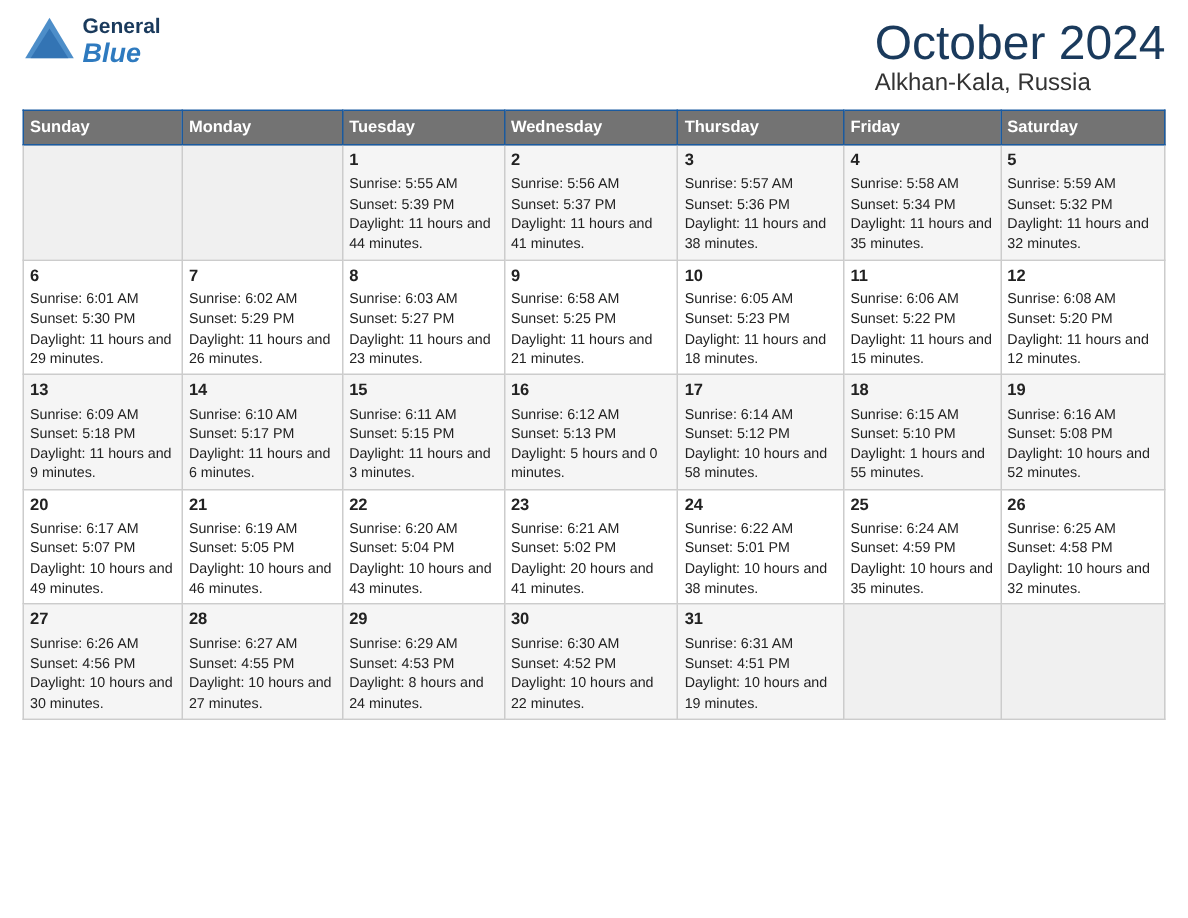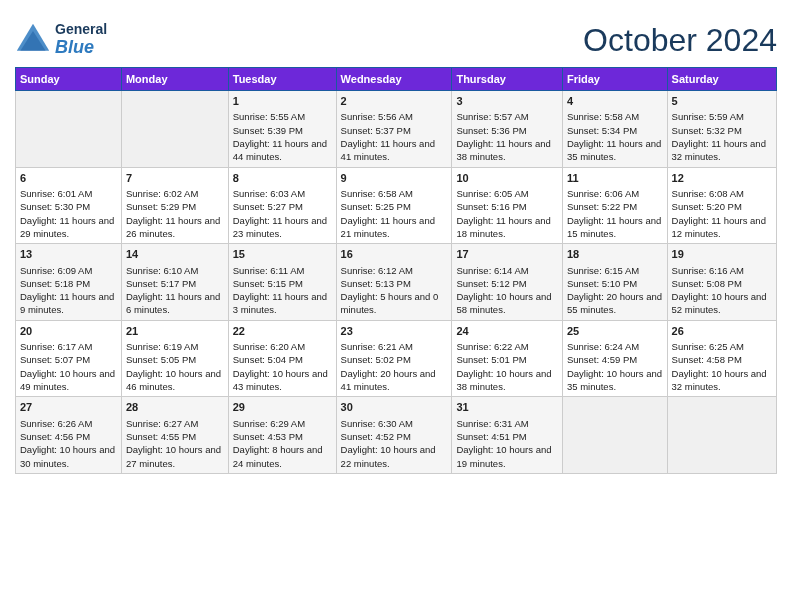--- a/index.html
+++ b/index.html
@@ -5,21 +5,21 @@
     * { box-sizing: border-box; margin: 0; padding: 0; }
     body {
       font-family: Arial, sans-serif;
       background: #fff;
       width: 792px;
       height: 612px;
       overflow: hidden;
     }
     .container {
       width: 792px;
-      padding: 22px 15px;
+      padding: 10px 15px;
     }
     .header {
       display: flex;
       justify-content: space-between;
       align-items: flex-start;
       margin-bottom: 8px;
     }
     .logo {
       display: flex;
       align-items: center;
@@ -44,21 +44,21 @@
     .subtitle {
       font-size: 16px;
       color: #333;
     }
     table {
       width: 100%;
       border-collapse: collapse;
       font-size: 10px;
     }
     thead tr th {
-      background: #6d28d9;
+      background: #737373;
       color: #fff;
       text-align: left;
       padding: 5px 4px;
       font-size: 11px;
       font-weight: bold;
       border: 1px solid #1a5a9f;
     }
     tbody tr td {
       border: 1px solid #ccc;
       vertical-align: top;
@@ -95,20 +95,21 @@
         <polygon points="20,2 38,32 2,32" fill="#2e7abf" opacity="0.85"></polygon>
         <polygon points="20,10 34,32 6,32" fill="#1a5a9f" opacity="0.5"></polygon>
       </svg>
       <div>
         <div class="logo-general">General</div>
         <div class="logo-blue">Blue</div>
       </div>
     </div>
     <div class="title-block">
       <div class="month-title">October 2024</div>
+      <div class="subtitle">Alkhan-Kala, Russia</div>
     </div>
   </div>
 
   <table>
     <thead>
       <tr>
         <th>Sunday</th>
         <th>Monday</th>
         <th>Tuesday</th>
         <th>Wednesday</th>
@@ -173,21 +174,21 @@
           </td>
           <td>
             <span class="day-num">9</span>
             <div>Sunrise: 6:58 AM</div>
             <div>Sunset: 5:25 PM</div>
             <div>Daylight: 11 hours and 21 minutes.</div>
           </td>
           <td>
             <span class="day-num">10</span>
             <div>Sunrise: 6:05 AM</div>
-            <div>Sunset: 5:16 PM</div>
+            <div>Sunset: 5:23 PM</div>
             <div>Daylight: 11 hours and 18 minutes.</div>
           </td>
           <td>
             <span class="day-num">11</span>
             <div>Sunrise: 6:06 AM</div>
             <div>Sunset: 5:22 PM</div>
             <div>Daylight: 11 hours and 15 minutes.</div>
           </td>
           <td>
             <span class="day-num">12</span>
@@ -224,21 +225,21 @@
           <td>
             <span class="day-num">17</span>
             <div>Sunrise: 6:14 AM</div>
             <div>Sunset: 5:12 PM</div>
             <div>Daylight: 10 hours and 58 minutes.</div>
           </td>
           <td>
             <span class="day-num">18</span>
             <div>Sunrise: 6:15 AM</div>
             <div>Sunset: 5:10 PM</div>
-            <div>Daylight: 20 hours and 55 minutes.</div>
+            <div>Daylight: 1 hours and 55 minutes.</div>
           </td>
           <td>
             <span class="day-num">19</span>
             <div>Sunrise: 6:16 AM</div>
             <div>Sunset: 5:08 PM</div>
             <div>Daylight: 10 hours and 52 minutes.</div>
           </td>
         </tr>
         <tr>
           <td>

